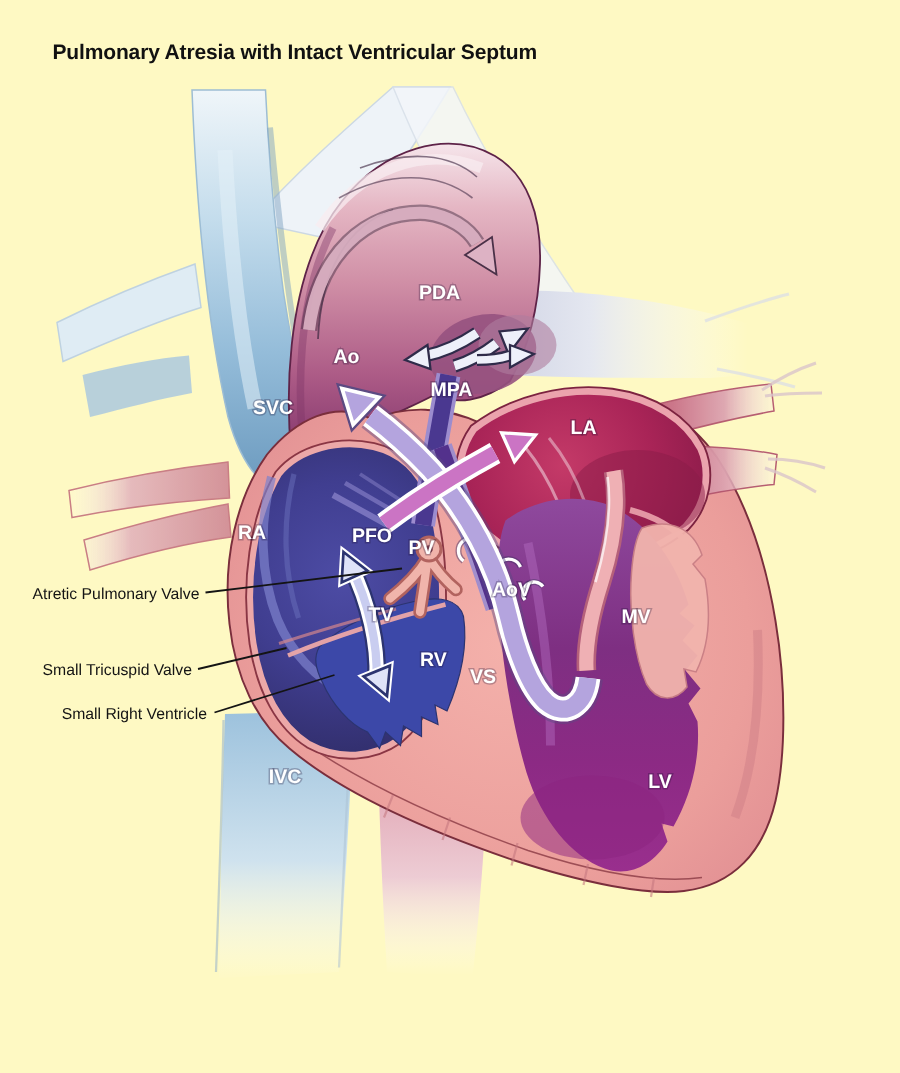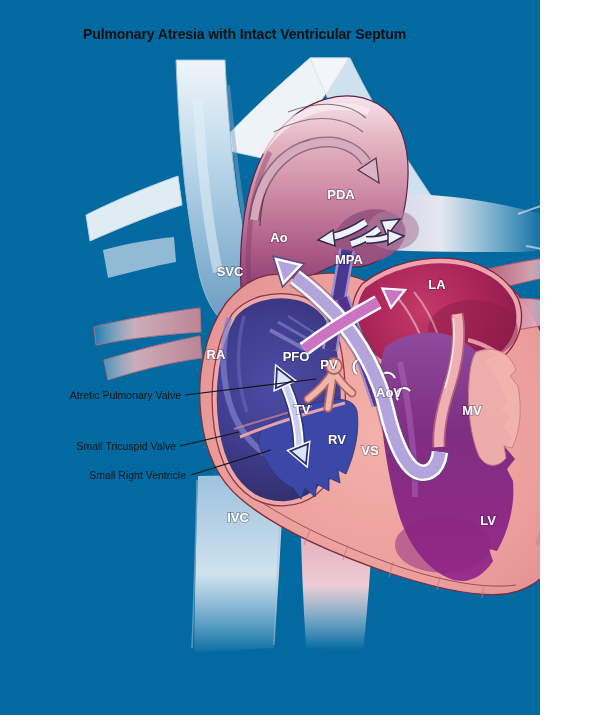--- a/index.html
+++ b/index.html
@@ -1,16 +1,16 @@
 <!DOCTYPE html>
 <html><head>
 <meta charset="utf-8">
 <style>
   html,body{margin:0;padding:0;background:#ffffff;}
-  .stage{position:relative;width:492px;height:715px;background:#0369a1;overflow:hidden;padding-left:48px;}
+  .stage{position:relative;width:600px;height:715px;background:#fef9c3;overflow:hidden;}
   svg{display:block;}
   .title-text{font:bold 14px "Liberation Sans",sans-serif;fill:#111111;letter-spacing:-0.1px;}
   .lbl{font:bold 13px "Liberation Sans",sans-serif;fill:#ffffff;paint-order:stroke;stroke:rgba(30,15,50,0.28);stroke-width:2px;}
   .ann{font:10.5px "Liberation Sans",sans-serif;fill:#141414;}
 </style>
 </head>
 <body>
 
 <div class="stage">
 <svg width="600" height="715" viewBox="0 0 600 715">

